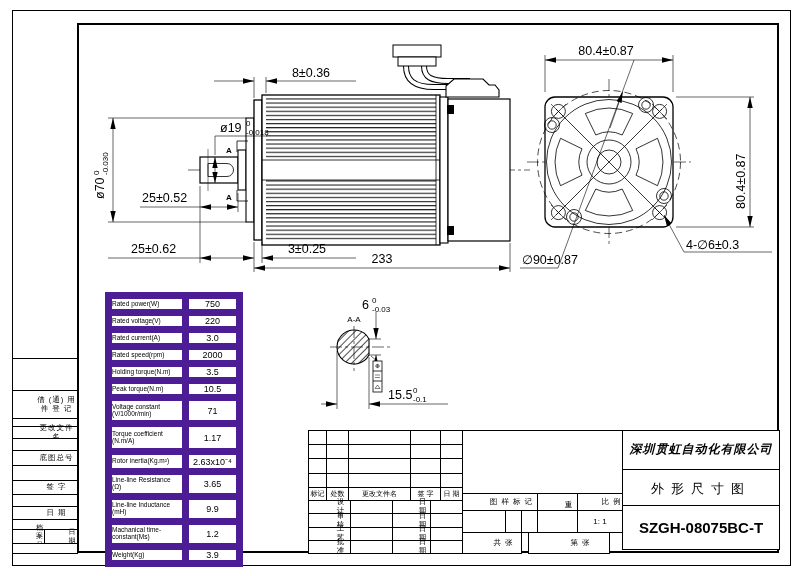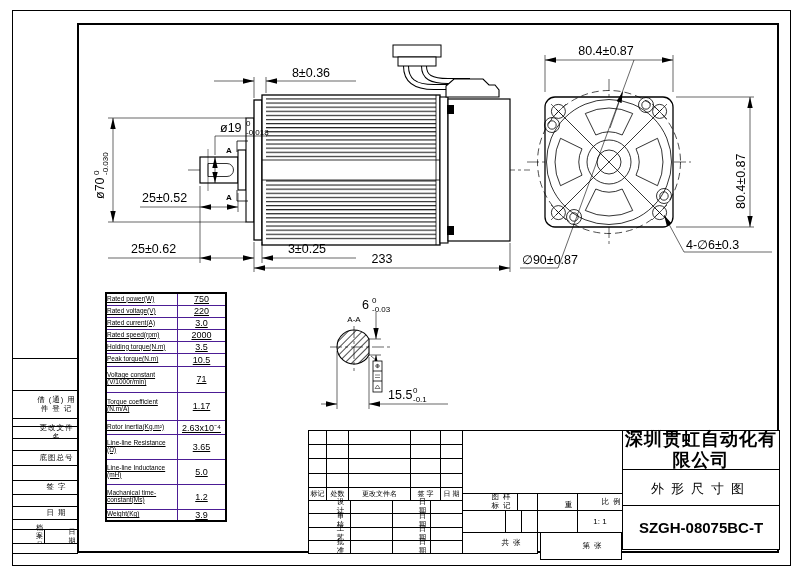--- a/index.html
+++ b/index.html
@@ -2,25 +2,25 @@
 <html><head>
 <meta charset="utf-8">
 <style>
   html,body{margin:0;padding:0;background:#e8e8e8;}
   .sheet{position:relative;width:806px;height:576px;background:#fff;font-family:"Liberation Sans",sans-serif;color:#000;overflow:hidden;}
   .ob{position:absolute;left:12px;top:10px;width:779px;height:556px;border:1px solid #000;box-sizing:border-box;}
   .ib{position:absolute;left:77px;top:23px;width:702px;height:530px;border:2px solid #000;box-sizing:border-box;}
   .tc{position:absolute;box-sizing:border-box;border:1px solid #000;display:flex;align-items:center;justify-content:center;text-align:center;font-size:8px;background:#fff;line-height:1.15;}
   .tc.sm{font-size:7.5px;letter-spacing:1px;padding-left:23px;}
   .tc.col{flex-direction:column;}
-  .company{font-size:18px;letter-spacing:1px;font-weight:bold;}
+  .company{font-size:12px;letter-spacing:1px;font-weight:bold;font-style:italic;}
   .dtitle{font-size:13px;letter-spacing:7px;}
   .model{font-size:15px;font-weight:bold;letter-spacing:0px;}
   table.spec{position:absolute;left:105px;top:292px;border-collapse:collapse;border:2px solid #000;table-layout:fixed;background:#fff;}
-  table.spec td{border:1px solid #4c1d95;padding:0;overflow:hidden;text-decoration:underline;}
+  table.spec td{border:7px solid #4c1d95;padding:0;overflow:hidden;}
   td.lab{width:70px;font-size:6.5px;line-height:1.05;padding-left:2px;}
   td.val{width:47px;font-size:9px;text-align:center;}
   svg{position:absolute;left:0;top:0;}
   svg text{stroke:none;fill:#000;font-family:"Liberation Sans",sans-serif;}
   .dt{font-size:12.5px;}
   .ds{font-size:8px;}
   .dl{stroke:#000;stroke-width:0.6;fill:none;}
   .ol{stroke:#000;fill:#fff;}
   .thin{stroke:#000;stroke-width:0.8;fill:none;}
   .cl{stroke:#000;stroke-width:0.6;fill:none;stroke-dasharray:12 3 3 3;}
@@ -253,21 +253,21 @@
             <div>Line-line Resistance</div>
             <div>(Ω)</div>
           </td>
           <td class="val">3.65</td>
         </tr>
     <tr style="height:25px">
           <td class="lab">
             <div>Line-line Inductance</div>
             <div>(mH)</div>
           </td>
-          <td class="val">5.0</td>
+          <td class="val">9.9</td>
         </tr>
     <tr style="height:25px">
           <td class="lab">
             <div>Machanical time-</div>
             <div>constant(Ms)</div>
           </td>
           <td class="val">1.2</td>
         </tr>
     <tr style="height:12px">
           <td class="lab"><span>Weight(Kg)</span></td>
@@ -336,28 +336,28 @@
     <div class="tc sm" style="left:308px;top:527px;width:43px;height:14px">工 艺</div>
     <div class="tc" style="left:350px;top:527px;width:43px;height:14px"></div>
     <div class="tc sm" style="left:392px;top:527px;width:39px;height:14px">日 期</div>
     <div class="tc" style="left:430px;top:527px;width:33px;height:14px"></div>
     <div class="tc sm" style="left:308px;top:540px;width:43px;height:14px">批 准</div>
     <div class="tc" style="left:350px;top:540px;width:43px;height:14px"></div>
     <div class="tc sm" style="left:392px;top:540px;width:39px;height:14px">日 期</div>
     <div class="tc" style="left:430px;top:540px;width:33px;height:14px"></div>
 
     <div class="tc" style="left:462px;top:430px;width:161px;height:64px"></div>
-    <div class="tc sm" style="left:462px;top:493px;width:56px;height:18px">图 样 标 记</div>
+    <div class="tc sm" style="left:462px;top:493px;width:76px;height:18px">图 样 标 记</div>
     <div class="tc sm" style="left:537px;top:493px;width:41px;height:34px">重 量</div>
     <div class="tc sm" style="left:577px;top:493px;width:46px;height:18px">比 例</div>
     <div class="tc" style="left:462px;top:510px;width:44px;height:23px"></div>
     <div class="tc" style="left:505px;top:510px;width:17px;height:23px"></div>
     <div class="tc" style="left:521px;top:510px;width:17px;height:23px"></div>
     <div class="tc" style="left:537px;top:510px;width:41px;height:23px"></div>
     <div class="tc" style="left:577px;top:510px;width:46px;height:23px;font-size:8px">1: 1</div>
-    <div class="tc sm" style="left:462px;top:532px;width:76px;height:22px">共  张</div>
-    <div class="tc sm" style="left:540px;top:532px;width:82px;height:28px">第  张</div>
+    <div class="tc sm" style="left:462px;top:532px;width:60px;height:22px">共  张</div>
+    <div class="tc sm" style="left:528px;top:532px;width:82px;height:22px">第  张</div>
 
     <div class="tc company" style="left:622px;top:430px;width:158px;height:40px">深圳贯虹自动化有限公司</div>
     <div class="tc dtitle" style="left:622px;top:469px;width:158px;height:41px">外形尺寸图</div>
     <div class="tc model" style="left:622px;top:505px;width:158px;height:45px">SZGH-08075BC-T</div>
   </div>
 </div>
 
 </body></html>

